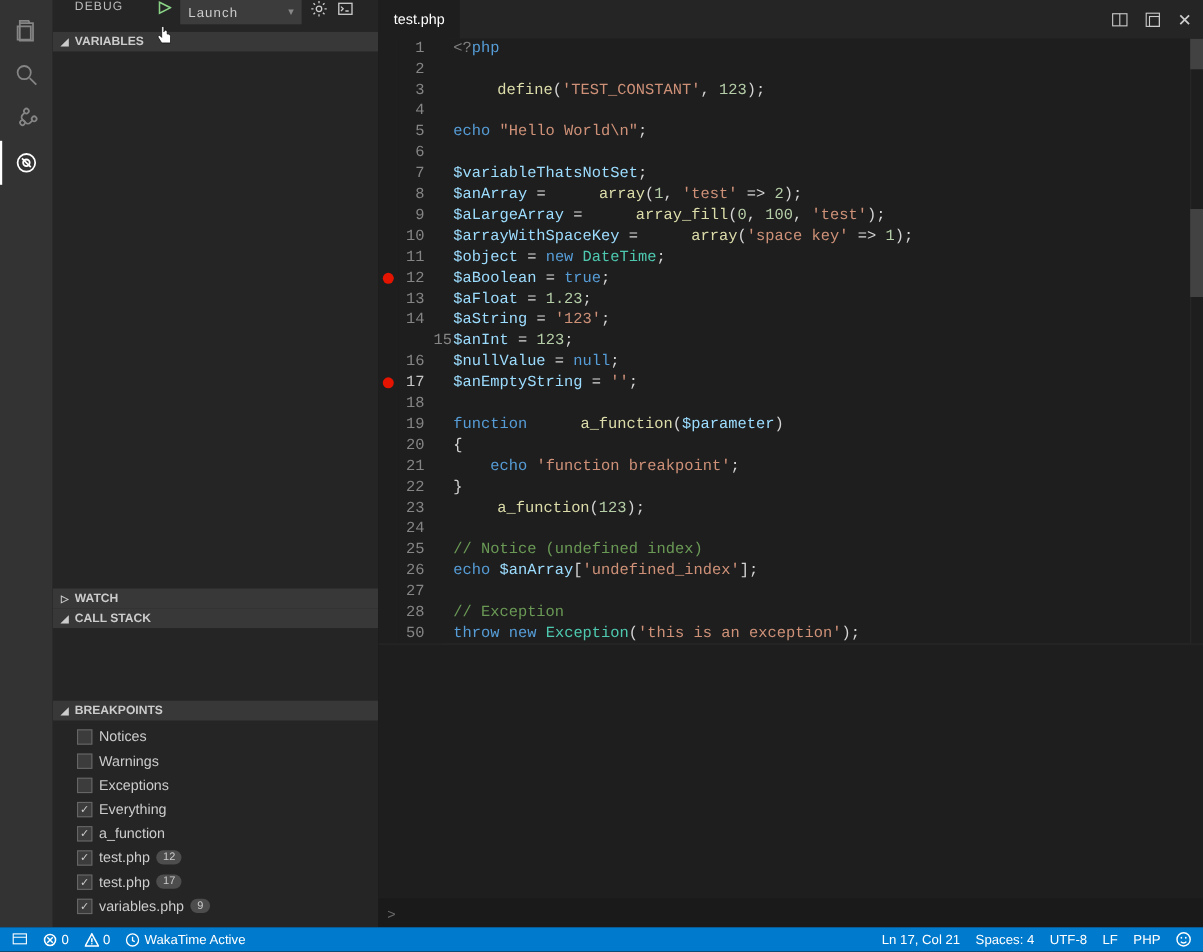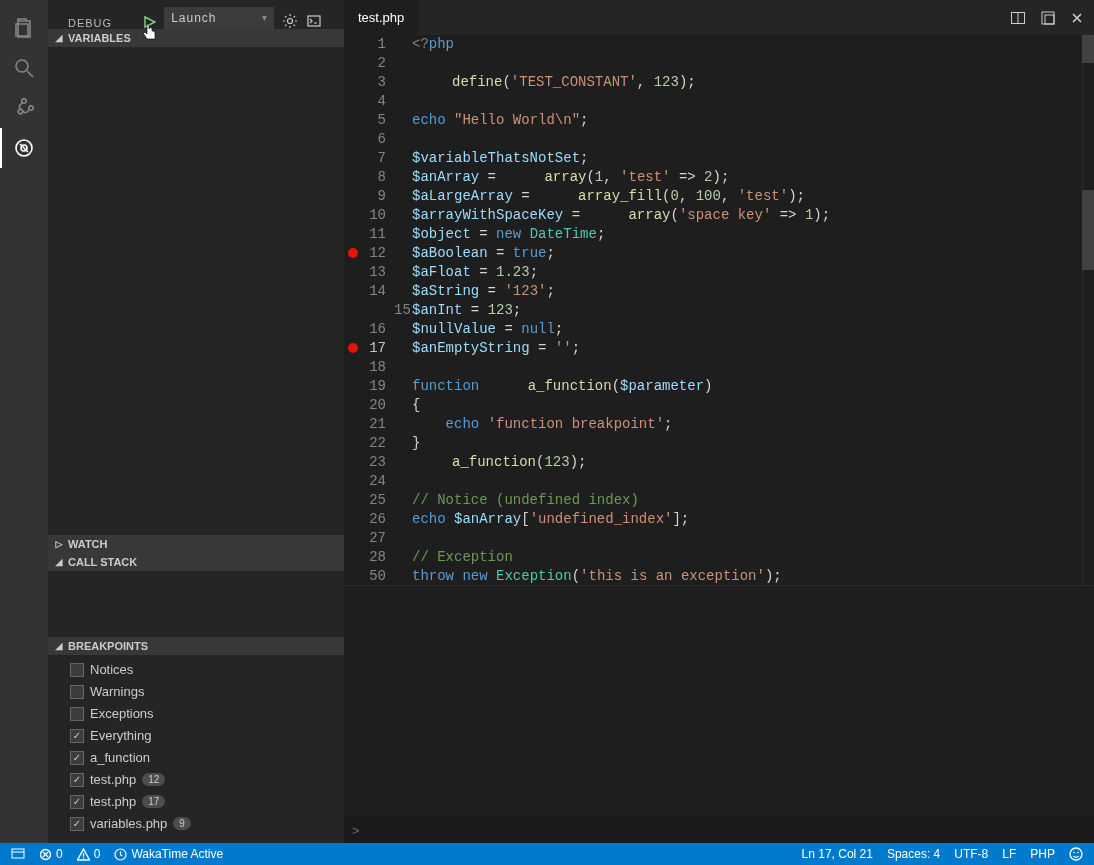--- a/index.html
+++ b/index.html
@@ -50,21 +50,21 @@
 .sidebar {
   width: 296px;
   background: #252526;
   display: flex;
   flex-direction: column;
   overflow: hidden;
 }
 .sidebar-header {
   height: 35px;
   display: flex;
-  align-items: flex-end;
+  align-items: flex-start;
   padding: 0 12px 0 20px;
   font-size: 11px;
   color: #bbbbbb;
   letter-spacing: 1px;
   gap: 8px;
 }
 .sidebar-header .title { flex: 0 0 auto; }
 .play { color: #89d185; cursor: pointer; margin-left: 22px; }
 .cursor-hand {
   position: absolute;

